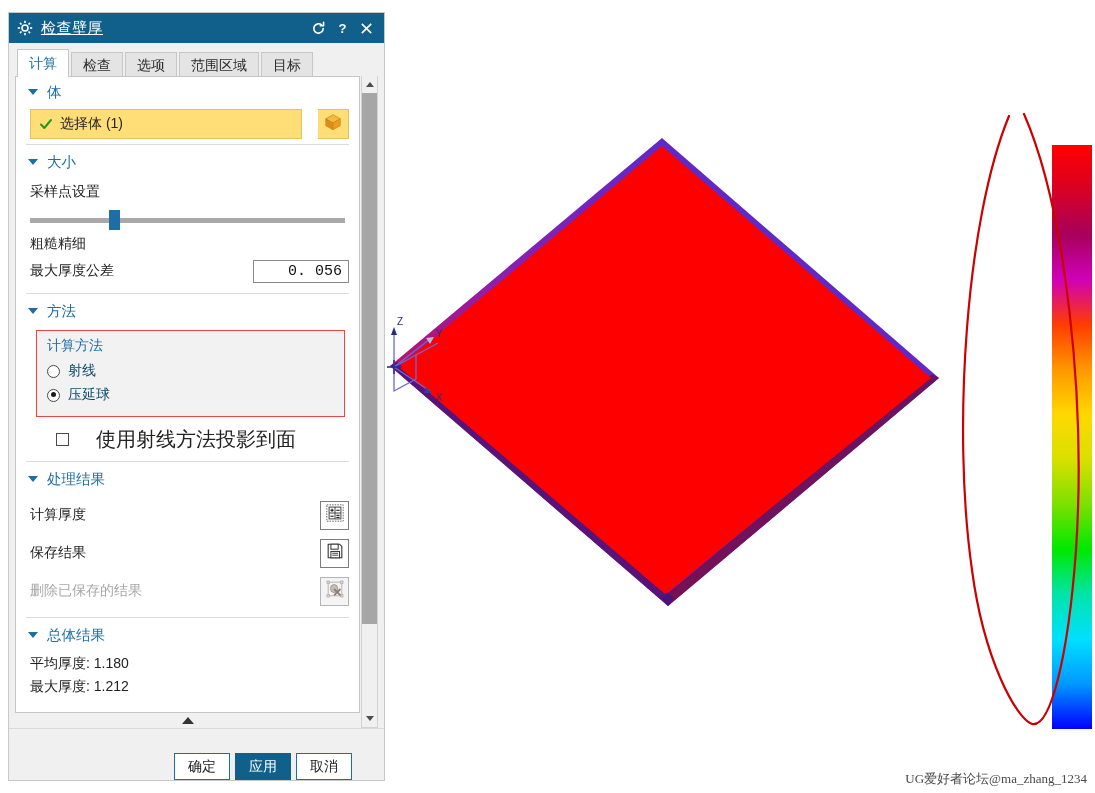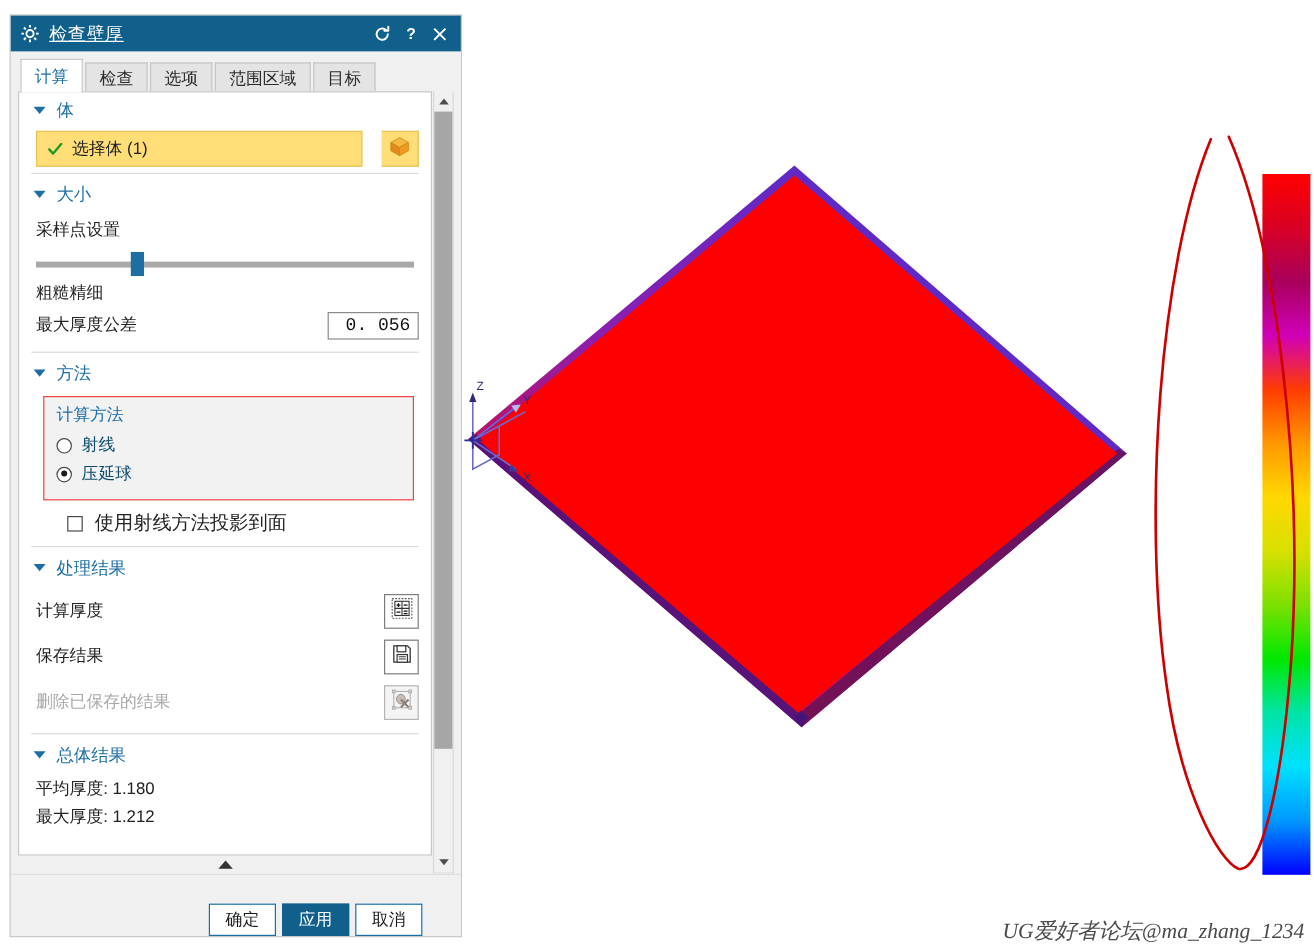--- a/index.html
+++ b/index.html
@@ -189,21 +189,21 @@
   }
 
   
   .num-row {
     display: flex; align-items: center;
     margin: 4px 0 0 4px;
     height: 24px;
   }
   .num-row .nl { flex: 1 1 auto; font-size: 14px; color: #222; }
   .num-input {
-    width: 76px; height: 23px;
+    width: 96px; height: 23px;
     border: 1px solid #8a8a8a;
     background: #ffffff;
     font-size: 15px;
     font-family: "Liberation Mono", "DejaVu Sans Mono", monospace;
     text-align: right;
     padding-right: 6px;
     box-sizing: border-box;
     line-height: 21px;
     color: #111;
   }
@@ -234,23 +234,23 @@
   .radio.checked::after {
     content: "";
     position: absolute;
     left: 2.5px; top: 2.5px;
     width: 5px; height: 5px;
     border-radius: 50%;
     background: #1a1a1a;
   }
   .check-row {
     display: flex; align-items: center;
-    gap: 10px;
+    gap: 27px;
     margin: 9px 0 8px 30px;
-    font-size: 16px; color: #222;
+    font-size: 20px; color: #222;
   }
   .checkbox {
     width: 13px; height: 13px;
     border: 1.5px solid #4a4a4a;
     background: #fff;
     box-sizing: border-box;
     flex: 0 0 auto;
   }
 
   
@@ -368,25 +368,24 @@
   }
   #legend-bar {
     width: 100%; height: 100%;
   }
   #annotation { position: absolute; left: 560px; top: 100px; }
   #csys { position: absolute; left: 0px; top: 305px; }
 
   #watermark {
     position: absolute;
     right: 8px; bottom: 5px;
-    font-size: 18px;
+    font-size: 13px;
     color: #4a4a4a;
     font-family: "Liberation Serif", "DejaVu Serif", serif;
     white-space: nowrap;
-    font-style: italic;
   }
 </style>
 </head>
 <body>
 
 <div id="dialog">
 
   <div id="titlebar">
     <span class="gear">
       <svg viewBox="0 0 16 16" width="16" height="16">

